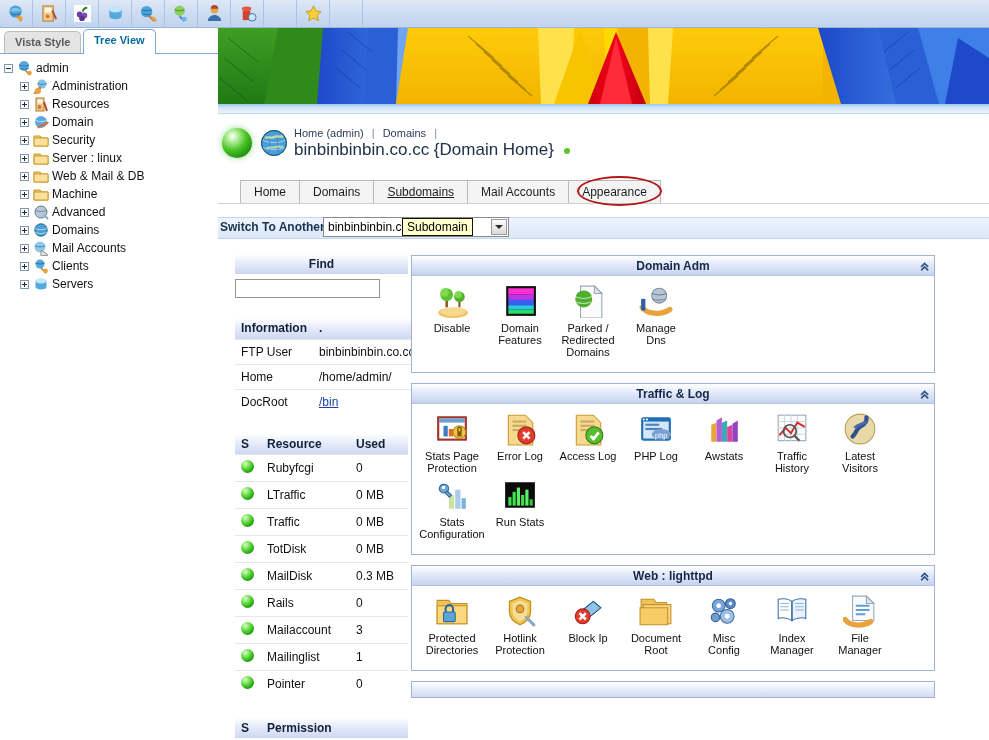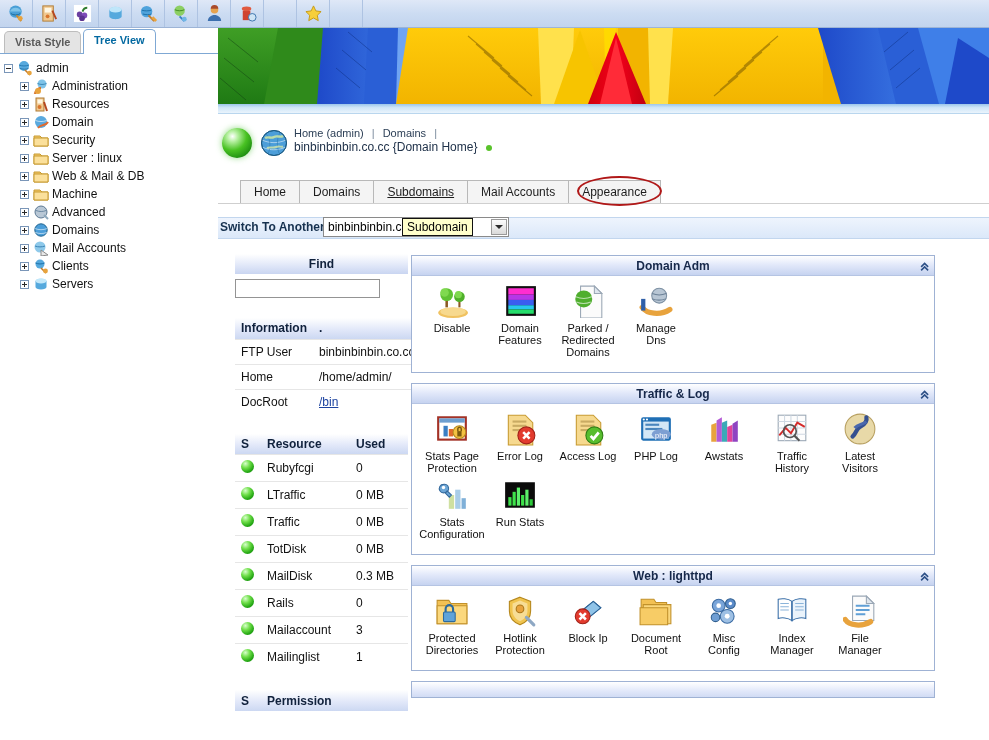--- a/index.html
+++ b/index.html
@@ -90,21 +90,21 @@
   .orb {
     width: 30px; height: 30px; border-radius: 50%; flex: none; margin-top: 2px;
     background: radial-gradient(circle at 35% 28%, #ffffff 0%, #b6f0a1 18%, #49c223 48%, #1e8e11 78%, #0d5e0a 100%);
     box-shadow: 0 0 6px rgba(90,200,70,.65);
   }
   .globe { width: 28px; height: 28px; margin: 3px 6px 0 8px; flex: none; }
   .crumbtext { padding-top: 1px; }
   .crumbline1 { font-size: 11px; color: #2b3e55; white-space: nowrap; }
   .crumbline1 a { color: #2b3e55; text-decoration: none; }
   .crumbsep { margin: 0 5px; color: #7a8a9c; }
-  .crumbline2 { font-size: 12px; color: #20324a; margin-top: 1px; white-space: nowrap; }
+  .crumbline2 { font-size: 17px; color: #20324a; margin-top: 1px; white-space: nowrap; }
   .greendot {
     display: inline-block; width: 6px; height: 6px; border-radius: 50%;
     background: #59c32b; margin-left: 5px; vertical-align: middle;
   }
 
   
   .tabrow {
     position: absolute; left: 22px; top: 66px; height: 24px; display: flex;
   }
   .ctab {
@@ -607,20 +607,25 @@
             <tr>
               <td class="colS"><span class="stat-dot"></span></td>
               <td>Mailaccount</td>
               <td class="colUsed">3</td>
             </tr>
             <tr>
               <td class="colS"><span class="stat-dot"></span></td>
               <td>Mailinglist</td>
               <td class="colUsed">1</td>
             </tr>
+            <tr>
+              <td class="colS"><span class="stat-dot"></span></td>
+              <td>Pointer</td>
+              <td class="colUsed">0</td>
+            </tr>
           </tbody>
       </table>
 
       <div class="spacer"></div>
 
       <table class="dtable">
         <thead>
             <tr>
           <th class="colS">S</th>
           <th>Permission</th>

